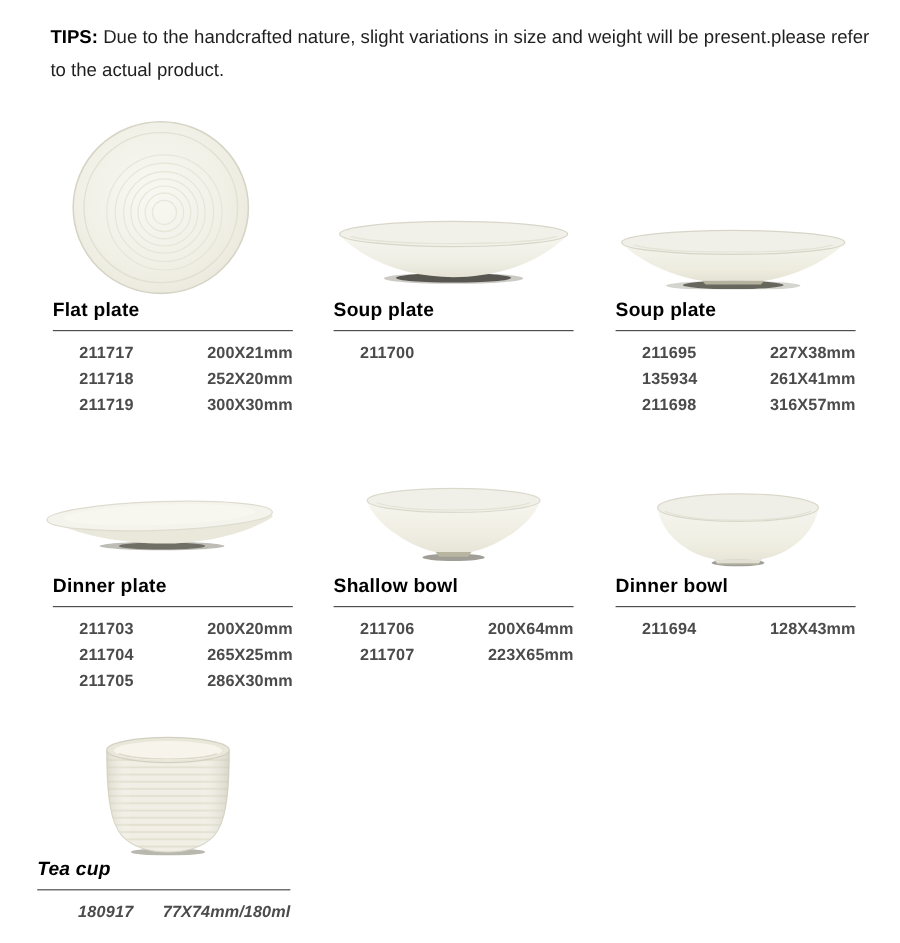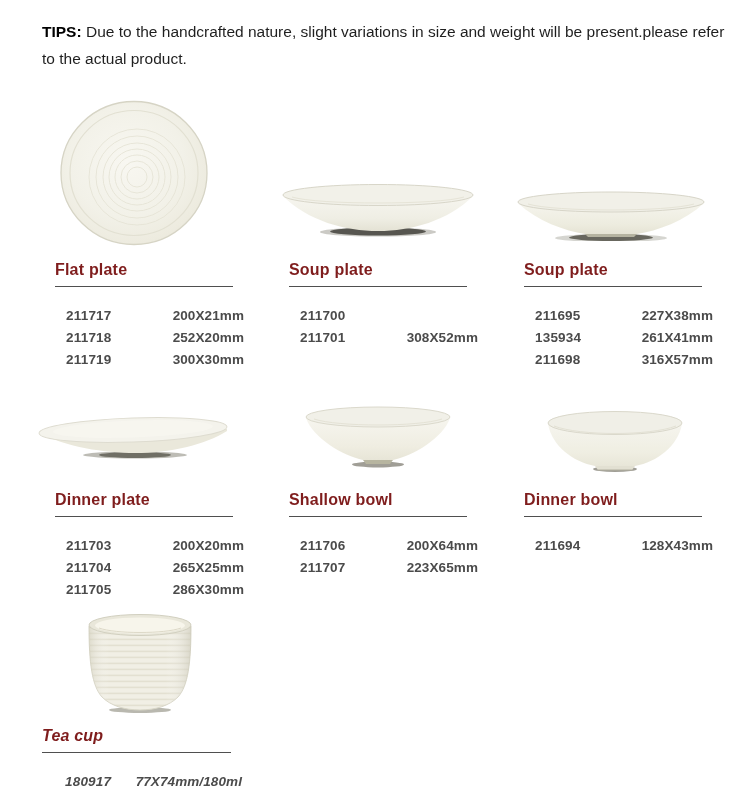--- a/index.html
+++ b/index.html
@@ -2,21 +2,21 @@
 <html><head>
 <meta charset="utf-8">
 <style>
   html,body{margin:0;padding:0;background:#fff;}
   .page{position:relative;width:750px;height:786px;background:#ffffff;
         font-family:"Liberation Sans", sans-serif;overflow:hidden;border-radius:17px;}
   .tips{position:absolute;left:42px;top:18px;width:700px;font-size:15.5px;
         line-height:27px;color:#1f1f1f;}
   .tips .tips-label{font-weight:700;color:#000;}
   .product-section{position:absolute;width:200px;}
-  .product-title{margin:11px;font-size:16px;font-weight:700;color:#7f1d1d;
+  .product-title{margin:0;font-size:16px;font-weight:700;color:#000000;
         letter-spacing:.2px;padding-bottom:7px;border-bottom:1.5px solid #4f4f4f;}
   .rows{padding-top:6px;}
   .row{display:flex;justify-content:space-between;align-items:center;height:22px;
         font-size:13.5px;font-weight:700;color:#4b4b4b;}
   .code{margin-left:22px;letter-spacing:.2px;}
   .size{letter-spacing:.1px;}
   .photo{position:absolute;}
   .photo svg{display:block;}
   .teacup-section .code{margin-left:34px;}
 </style>
@@ -88,24 +88,20 @@
         <ellipse cx="98" cy="12" rx="95" ry="10.5" fill="#f2f1e9" stroke="#d8d6c9" stroke-width="1"></ellipse>
         <path d="M12,14 C38,22 158,22 184,14" fill="none" stroke="#e6e4d7" stroke-width="1"></path>
       </svg>
     </div>
     <h3 class="product-title">Soup plate</h3>
     <div class="rows">
       <div class="row">
         <span class="code">211700</span>
         <span class="size"></span>
       </div>
-      <div class="row">
-        <span class="code">211701</span>
-        <span class="size">308X52mm</span>
-      </div>
     </div>
   </div>
 
   <div class="product-section" style="left:513px;top:250px;">
     <div class="photo" style="left:2px;top:-59px;">
       <svg width="192" height="50" viewBox="0 0 192 50">
         <defs>
           <linearGradient id="sp2-g" x1="0" y1="0" x2="0" y2="1">
             <stop offset="0%" stop-color="#f6f5ee"></stop>
             <stop offset="70%" stop-color="#edecdf"></stop>

